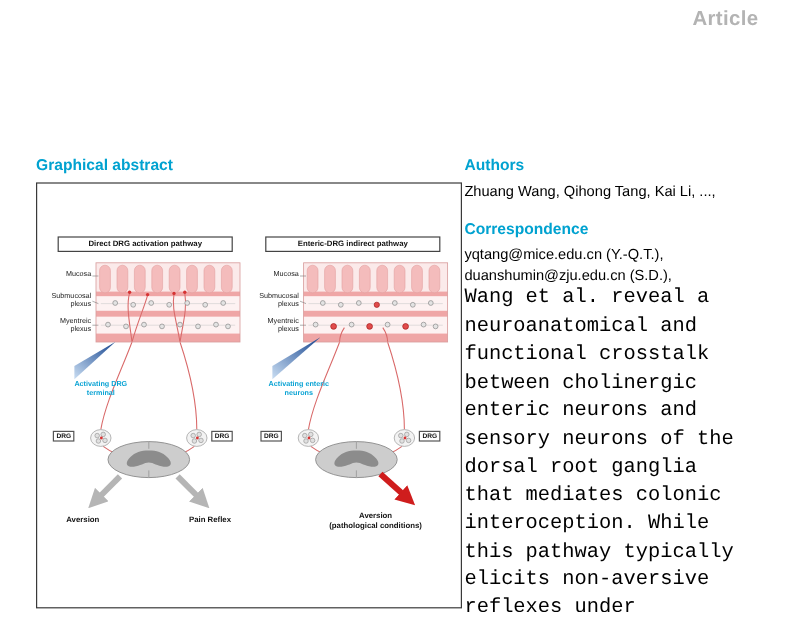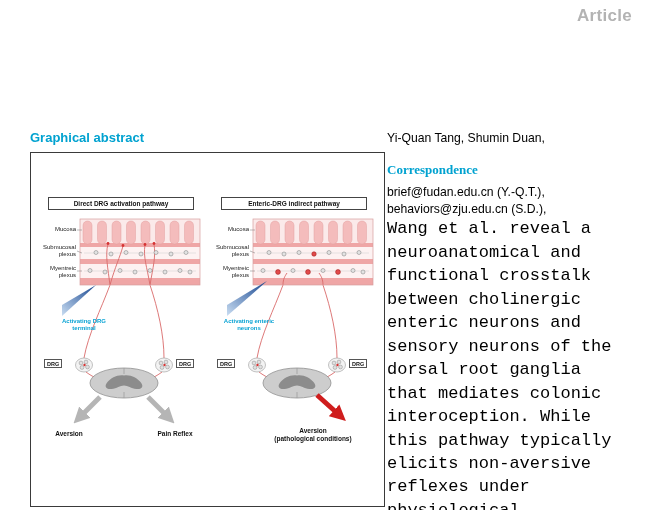--- a/index.html
+++ b/index.html
@@ -9,21 +9,21 @@
 
   .article-type { position:absolute; top:6px; right:28px; font-size:17px; font-weight:bold; color:#b3b3b3; letter-spacing:0.3px; }
   .journal { position:absolute; top:16px; left:30px; font-size:28px; font-weight:bold; color:#00a2d0; letter-spacing:-0.5px; }
   .title { position:absolute; top:58px; left:30px; width:480px; margin:0; font-size:19.5px; font-weight:bold; line-height:1.28; color:#161616; }
 
   .columns { position:absolute; top:130px; left:30px; right:28px; display:flex; }
   .left-col { width:357px; }
   .right-col { width:231px; }
 
   .sec-heading { color:#00a2d0; font-size:13px; font-weight:bold; margin:0 0 6px 0; }
-  .mt { margin-top:15px;font-family:Liberation Serif, serif; }
+  .mt { margin-top:15px; }
   .body-line { font-size:12.2px; line-height:1.38; white-space:nowrap; color:#000; }
   .brief { margin:0; font-size:17px; line-height:1.38; color:#000;font-family:Liberation Mono, monospace; }
 
   .ga-box { margin-top:7px; width:355px; height:355px; border:1px solid #3a3a3a; padding-top:44px; display:flex; justify-content:space-evenly; background:#fff; }
 
   .panel { position:relative; width:166px; height:254px; }
   .fig-svg { position:absolute; left:0; top:0; width:166px; height:254px; }
   .panel-title { position:absolute; top:0; left:10px; right:10px; border:1px solid #444; font-size:6.5px; font-weight:bold; text-align:center; padding:2px 1px; background:#fff; z-index:2; }
 
   .layer-label { position:absolute; left:0; width:38px; font-size:6px; line-height:1.15; color:#222; text-align:right; }
@@ -254,23 +254,24 @@
           <div class="outcome outcome-center">
             <div>Aversion</div>
             <div>(pathological conditions)</div>
           </div>
         </div>
 
       </div>
     </div>
 
     <div class="right-col">
-      <div class="body-line">Yi-Quan Tang, Shumin Duan,</div>
+      <div class="sec-heading">Authors</div>
+      <div class="body-line">Zhuang Wang, Qihong Tang, Kai Li, ...,</div>
 
       <div class="sec-heading mt">Correspondence</div>
-      <div class="body-line">brief@fudan.edu.cn (Y.-Q.T.),</div>
-      <div class="body-line">behaviors@zju.edu.cn (S.D.),</div>
+      <div class="body-line">yqtang@mice.edu.cn (Y.-Q.T.),</div>
+      <div class="body-line">duanshumin@zju.edu.cn (S.D.),</div>
 
       <p class="brief">Wang et al. reveal a neuroanatomical and functional crosstalk between cholinergic enteric neurons and sensory neurons of the dorsal root ganglia that mediates colonic interoception. While this pathway typically elicits non-aversive reflexes under physiological conditions, inflammatory colitis triggers plasticity that transforms its output to promote aversive behaviors.</p>
     </div>
 
   </div>
 </div>
 
 </body></html>

